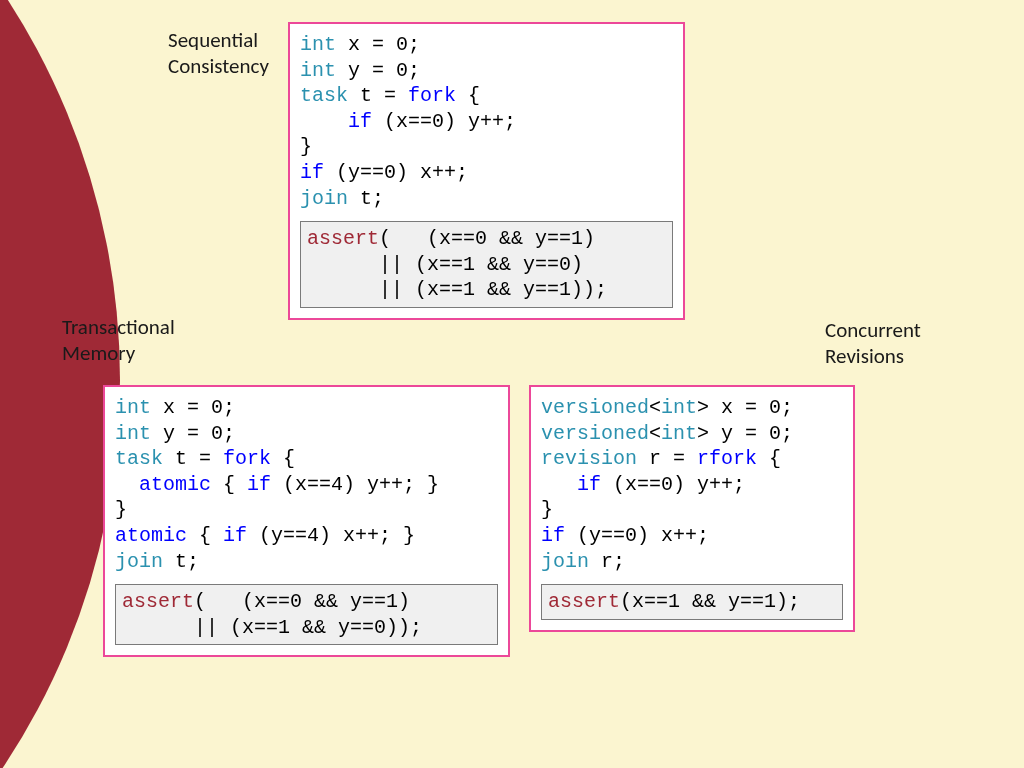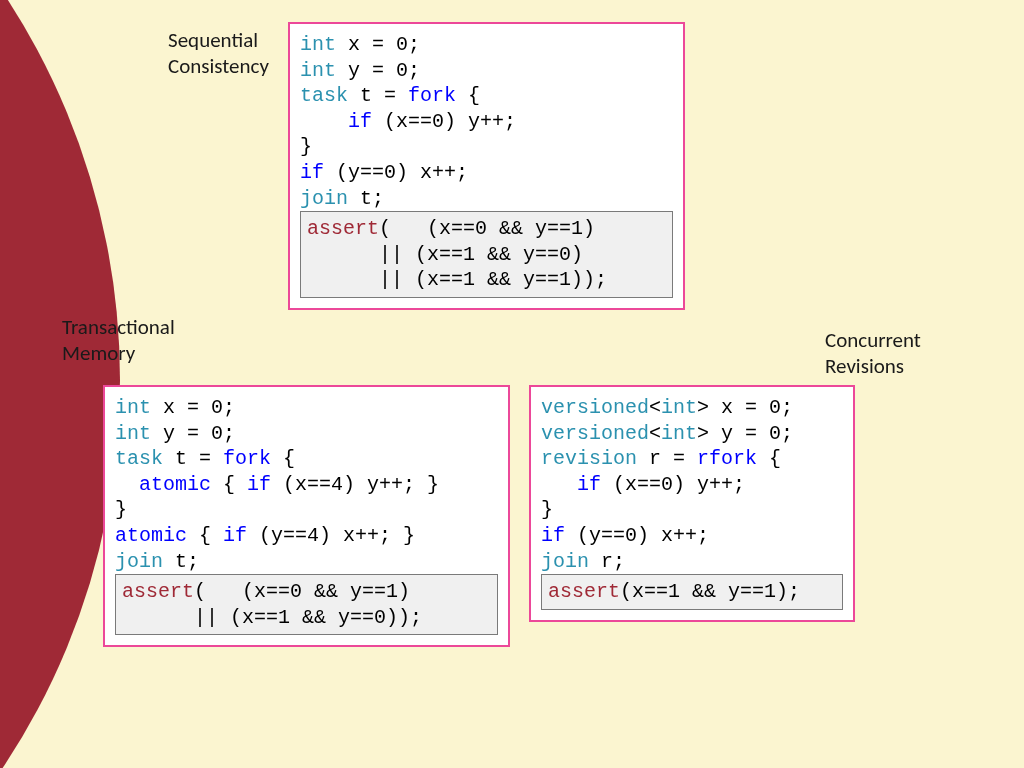--- a/index.html
+++ b/index.html
@@ -21,41 +21,41 @@
     top: -320px;
   }
   .label {
     position: absolute;
     font-size: 21px;
     color: #1a1a1a;
     line-height: 1.25;
   }
   .label-sc { left: 168px; top: 27px; }
   .label-tm { left: 62px; top: 314px; }
-  .label-cr { left: 825px; top: 327px; }
+  .label-cr { left: 825px; top: 317px; }
   .codebox {
     position: absolute;
     background: #ffffff;
     border: 2px solid #ec4899;
     padding: 8px 10px 10px 10px;
   }
   .codebox pre {
     font-family: Consolas, "Courier New", monospace;
     font-size: 20px;
     line-height: 1.28;
     white-space: pre;
     color: #000;
   }
   .box-top { left: 288px; top: 22px; width: 397px; }
   .box-left { left: 103px; top: 385px; width: 407px; }
   .box-right { left: 529px; top: 385px; width: 326px; }
   .assertbox {
     background: #f0f0f0;
     border: 1px solid #7a7a7a;
-    margin-top: 0;
+    margin-top: 10px;
     padding: 4px 6px;
   }
   .kw-type { color: #2b91af; }
   .kw-blue { color: #0000ff; }
   .kw-join { color: #2b91af; }
   .kw-assert { color: #9f2936; }
 </style>
 </head>
 <body>
 

